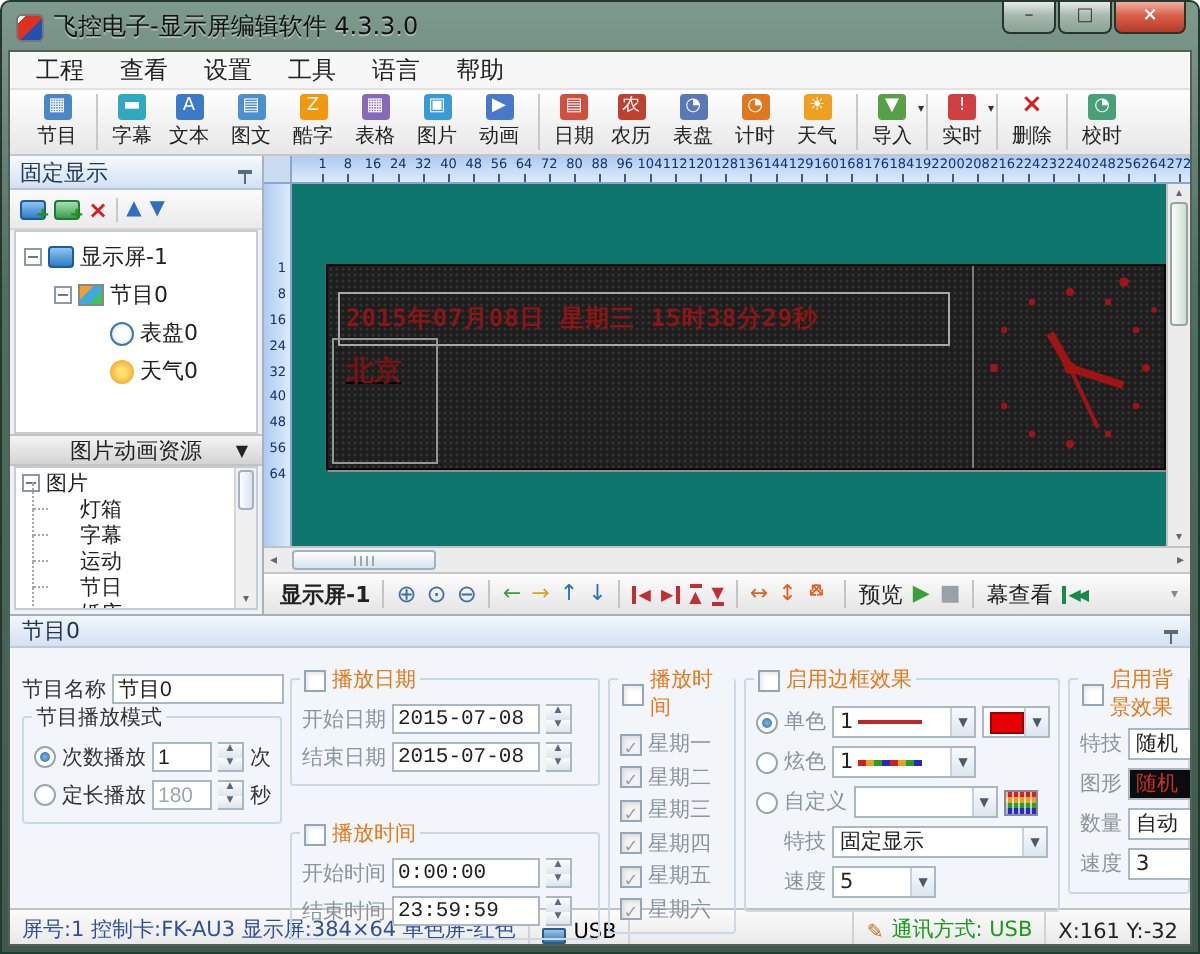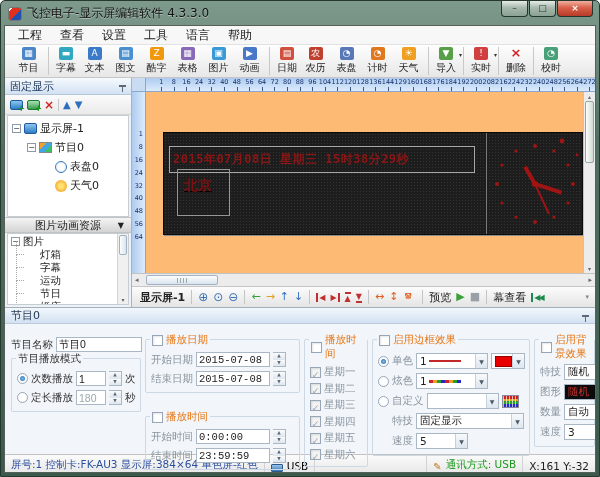--- a/index.html
+++ b/index.html
@@ -68,26 +68,26 @@
   .rightcol { flex: 1; min-width: 0; display: flex; flex-direction: column; }
   .ruler-row { height: 14px; display: flex; }
   .corner { width: 14px; background: #cadcf2; border-right: 1px solid #8aa6cc; border-bottom: 1px solid #8aa6cc; }
   .hruler { flex: 1; background: linear-gradient(#aecbf0,#dcebfc); border-bottom: 1px solid #8aa6cc; position: relative; overflow: hidden; }
   .hnums { display: flex; padding-left: 9px; }
   .hnum { width: 12.6px; flex: none; font-size: 6.5px; line-height: 9px; color: #14306a; text-align: center; }
   .hruler::after { content: ""; position: absolute; left: 15px; right: 0; bottom: 0; height: 4px; background: repeating-linear-gradient(90deg,#3a5a8a 0 1px,transparent 1px 12.6px); }
   .canvas-row { flex: 1; min-height: 0; display: flex; }
   .vruler { width: 14px; background: linear-gradient(90deg,#aecbf0,#dcebfc); border-right: 1px solid #8aa6cc; padding-top: 38px; }
   .vnum { height: 12.9px; font-size: 6.5px; line-height: 8px; color: #14306a; text-align: right; padding-right: 2px; }
-  .canvas { flex: 1; min-width: 0; background: #fdba74; position: relative; overflow: hidden; }
+  .canvas { flex: 1; min-width: 0; background: #0f766e; position: relative; overflow: hidden; }
   .led { position: absolute; left: 17px; top: 40px; width: 420px; height: 103px; background: #1d1d1d; background-image: radial-gradient(rgba(110,110,110,.28) .5px, transparent 1px); background-size: 3px 3px; border: 1px solid #090909; box-shadow: 1px 1px 0 #8e8e8e; }
   .led-divider { position: absolute; left: 322px; top: 0; bottom: 0; width: 1px; background: #7a7a7a; }
   .date-box { position: absolute; left: 5px; top: 13px; width: 306px; height: 27px; border: 1px solid #a8a8a8; display: flex; align-items: center; padding-left: 3px; }
   .date-text { font-family: "DejaVu Sans Mono", "Liberation Mono", monospace; font-size: 12px; font-weight: bold; color: #8c1616; letter-spacing: .5px; white-space: nowrap; }
-  .city-box { position: absolute; left: 13px; top: 36px; width: 53px; height: 47px; border: 1px solid #969696; padding: 5px 0 0 6px; text-decoration: underline; }
+  .city-box { position: absolute; left: 2px; top: 36px; width: 53px; height: 63px; border: 1px solid #969696; padding: 5px 0 0 6px; text-decoration: underline; }
   .city-text { font-size: 14px; font-weight: bold; color: #7a1212; }
   .clock-area { position: absolute; left: 323px; top: 0; width: 96px; height: 102px; }
   .vscroll { width: 12px; background: #ececec; border-left: 1px solid #c2c2c2; position: relative; font-size: 6px; color: #667; }
   .vthumb { position: absolute; top: 9px; left: 1px; right: 1px; height: 62px; background: linear-gradient(90deg,#fdfdfd,#cfdcd2); border: 1px solid #96a69c; border-radius: 2px; }
   .vs-up { position: absolute; top: 1px; width: 100%; text-align: center; }
   .vs-dn { position: absolute; bottom: 1px; width: 100%; text-align: center; }
   .hscroll { height: 13px; background: #ececec; border-top: 1px solid #c2c2c2; position: relative; font-size: 7px; color: #667; }
   .hs-left { position: absolute; left: 3px; top: 2px; } .hs-right { position: absolute; right: 3px; top: 2px; }
   .hthumb { position: absolute; left: 14px; top: 1px; width: 72px; height: 10px; background: linear-gradient(#fdfdfd,#d9e4ef); border: 1px solid #a2b2c2; border-radius: 2px; }
   .hthumb::after { content: ""; position: absolute; left: 30px; top: 2px; width: 10px; height: 5px; background: repeating-linear-gradient(90deg,#9aa 0 1px,transparent 1px 3px); }

